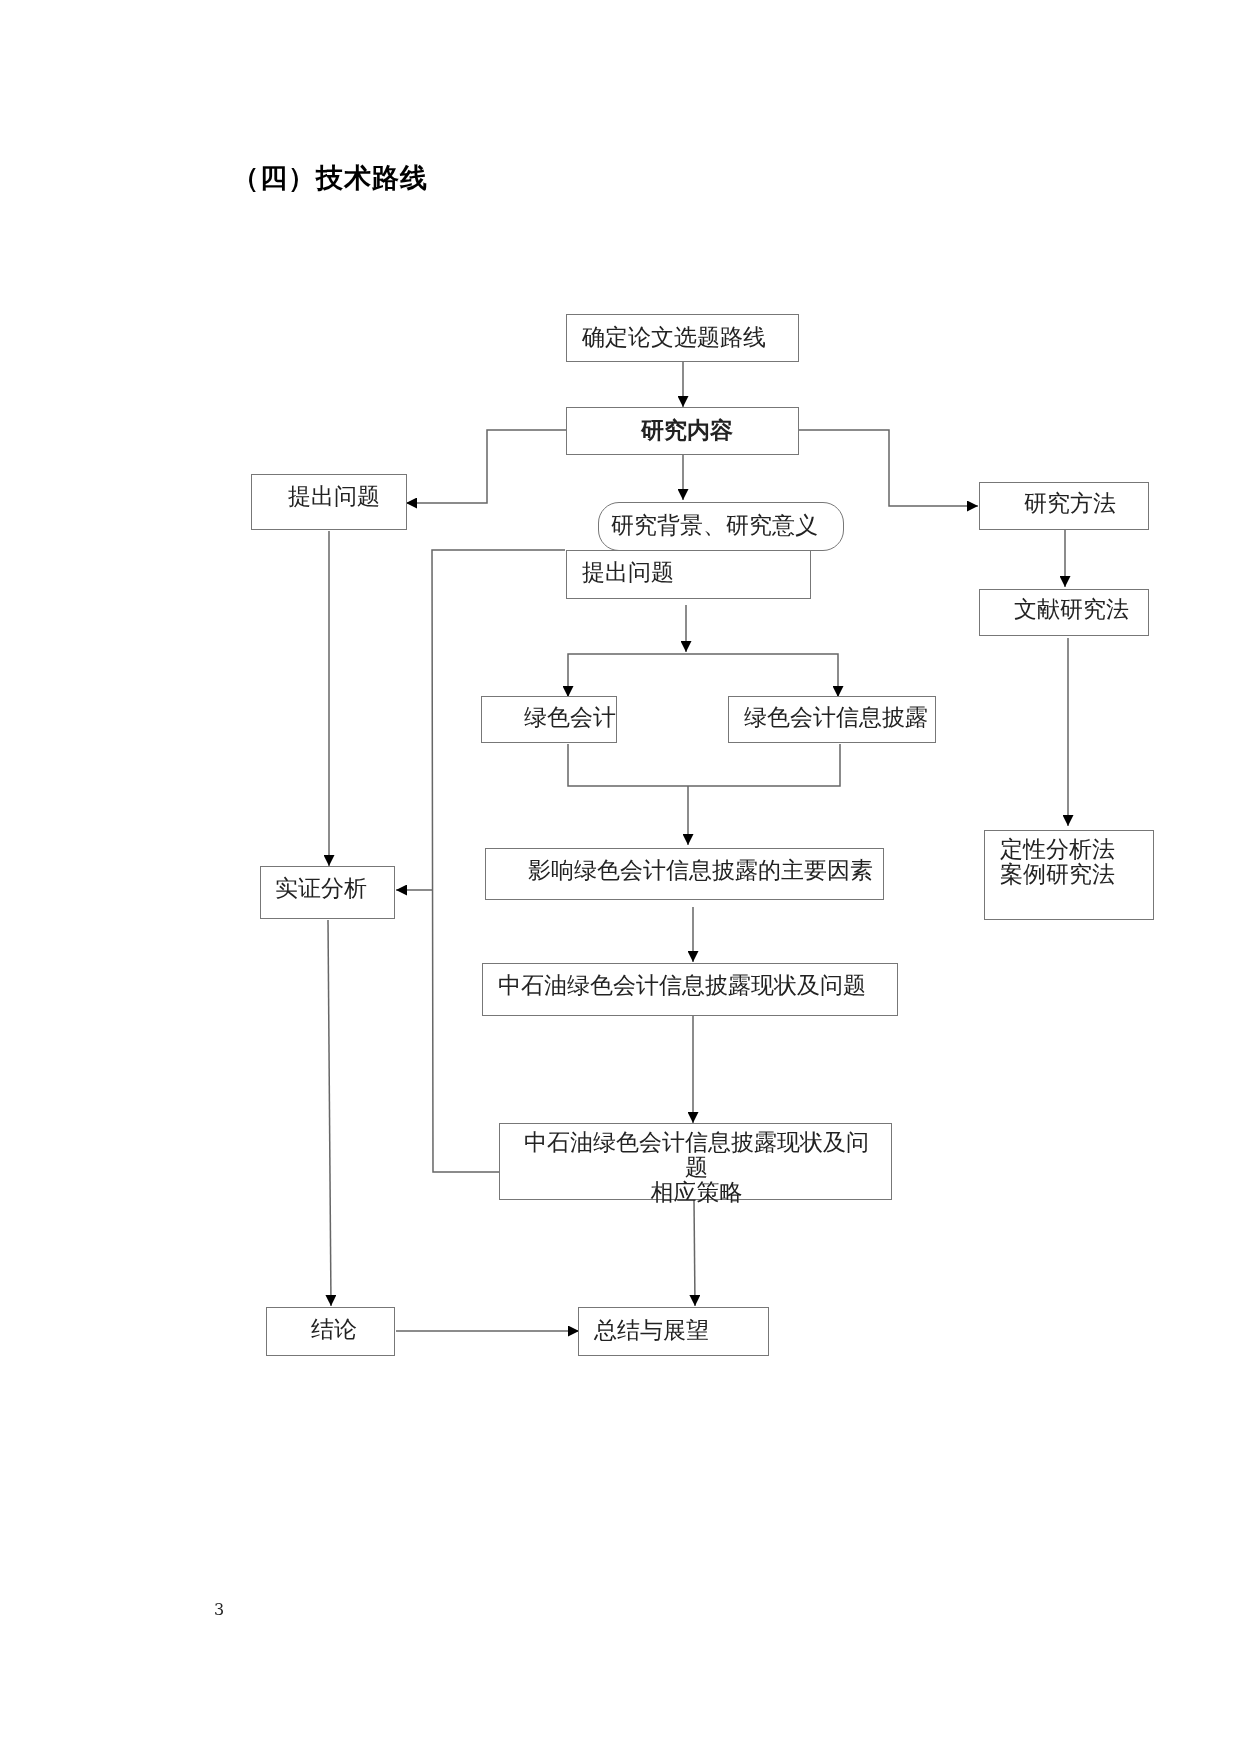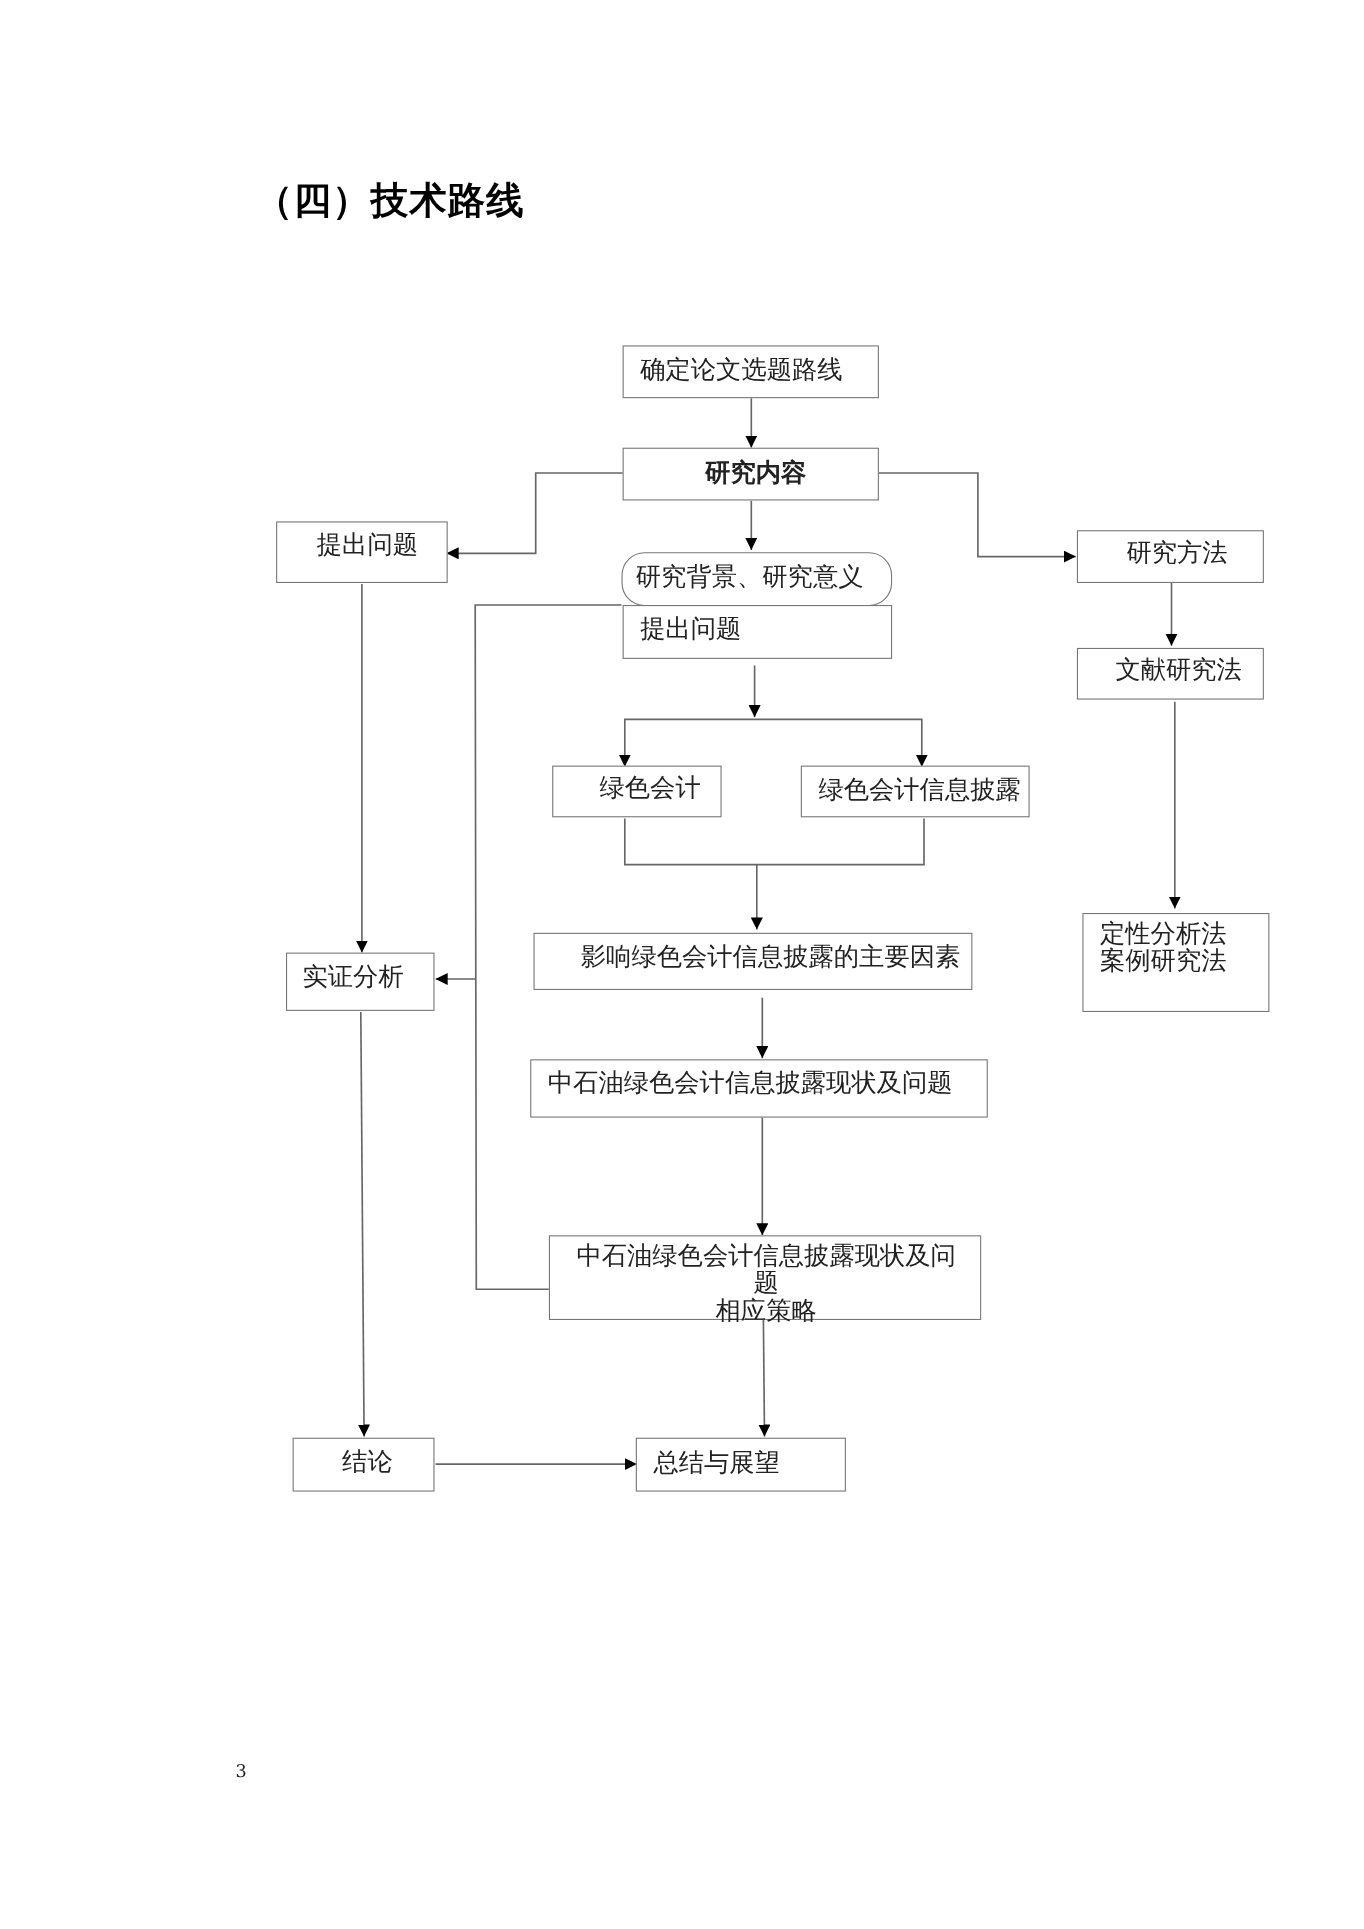--- a/index.html
+++ b/index.html
@@ -1,18 +1,18 @@
 <!DOCTYPE html>
 <html><head>
 <meta charset="utf-8">
 <style>
   html, body { margin: 0; padding: 0; background: #ffffff; }
   body { width: 1240px; height: 1754px; position: relative; overflow: hidden;
          font-family: "DejaVu Sans", "Liberation Sans", sans-serif; color: #111; }
-  .heading { position: absolute; left: 232px; top: 160px; font-size: 34px; font-weight: bold;
+  .heading { position: absolute; left: 232px; top: 160px; font-size: 27px; font-weight: bold;
              letter-spacing: 1px; color: #000; }
   .page-num { position: absolute; left: 214px; top: 1600px; font-size: 16px;
               font-family: "DejaVu Serif", "Liberation Serif", serif; color: #222; }
   .box { position: absolute; border: 1.5px solid #777; background: #fff; box-sizing: border-box;
          font-size: 23px; color: #222; line-height: 25px; }
   .box span { position: absolute; white-space: nowrap; }
   svg.connectors { position: absolute; left: 0; top: 0; width: 1240px; height: 1754px; }
   .multiline { white-space: pre-line !important; }
 </style>
 </head>
@@ -64,27 +64,27 @@
     <line x1="396" y1="1331" x2="579" y2="1331" marker-end="url(#arr)"></line>
   </g>
 </svg>
 
 <div class="box" style="left:566px;top:314px;width:233px;height:48px;">
   <span style="left:15px;top:10px;">确定论文选题路线</span>
 </div>
 <div class="box" style="left:566px;top:407px;width:233px;height:48px;font-weight:bold;">
   <span style="left:74px;top:10px;">研究内容</span>
 </div>
-<div class="box" style="left:565px;top:502px;width:246px;height:49px;border-radius:21px;">
+<div class="box" style="left:598px;top:502px;width:246px;height:49px;border-radius:21px;">
   <span style="left:12px;top:10px;">研究背景、研究意义</span>
 </div>
 <div class="box" style="left:566px;top:550px;width:245px;height:49px;">
   <span style="left:15px;top:9px;">提出问题</span>
 </div>
-<div class="box" style="left:502px;top:696px;width:154px;height:47px;">
+<div class="box" style="left:481px;top:696px;width:136px;height:47px;">
   <span style="left:42px;top:8px;">绿色会计</span>
 </div>
 <div class="box" style="left:728px;top:696px;width:208px;height:47px;font-family:Liberation Serif, serif;">
   <span style="left:15px;top:8px;">绿色会计信息披露</span>
 </div>
 <div class="box" style="left:485px;top:848px;width:399px;height:52px;">
   <span style="left:42px;top:9px;">影响绿色会计信息披露的主要因素</span>
 </div>
 <div class="box" style="left:482px;top:963px;width:416px;height:53px;">
   <span style="left:15px;top:9px;">中石油绿色会计信息披露现状及问题</span>

